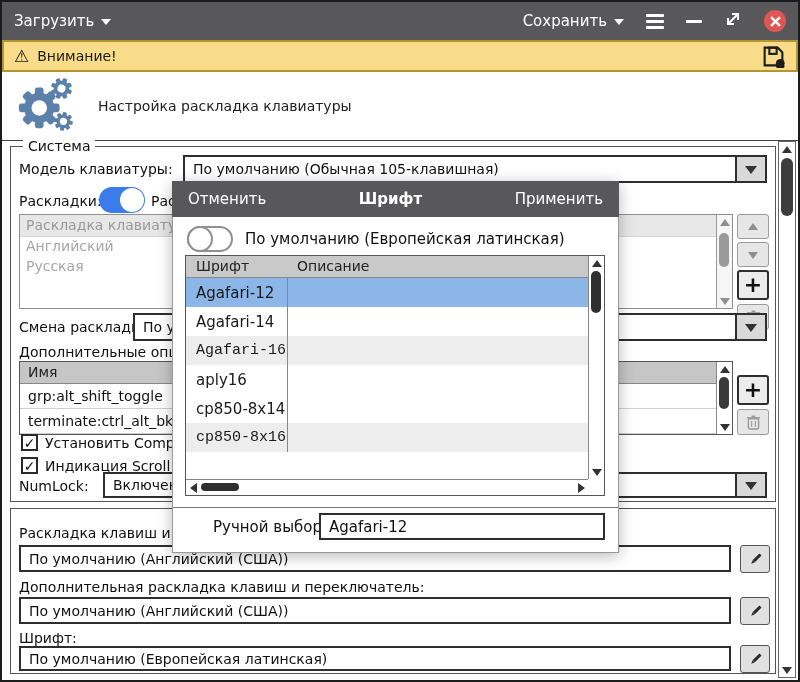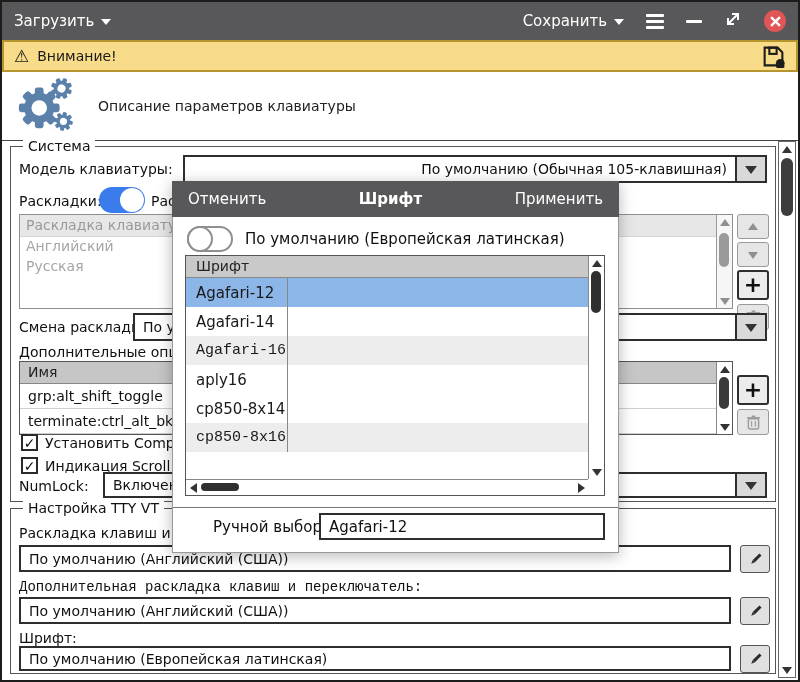--- a/index.html
+++ b/index.html
@@ -228,31 +228,31 @@
             </g>
             <circle r="8" fill="#fff"></circle>
           </g>
         </defs>
         <use href="#gear" transform="translate(26,36)"></use>
         <use href="#gear" transform="translate(49,16) scale(0.52) rotate(22)"></use>
         <use href="#gear" transform="translate(51,50) scale(0.46) rotate(10)"></use>
       </svg>
     </span>
     <div>
-      <div class="app-sub">Описание параметров клавиатуры</div>
+      <div class="app-sub">Настройка раскладка клавиатуры</div>
     </div>
   </div>
 
   <div class="content">
 
     <div class="fieldset fs-system">
       <span class="legend">Система</span>
 
       <span class="flabel" style="left:8px; top:14px;">Модель клавиатуры:</span>
-      <div class="combo" style="left:172px; top:8px; right:8px;text-align:right;">
+      <div class="combo" style="left:172px; top:8px; right:8px;">
         <span class="combo-text">По умолчанию (Обычная 105-клавишная)</span>
         <span class="combo-btn">
             <span class="caret-dark"></span>
           </span>
       </div>
 
       <span class="flabel" style="left:8px; top:46px;">Раскладки:</span>
       <div class="toggle on" style="position:absolute; left:88px; top:40px;">
           <span class="knob"></span>
         </div>
@@ -346,34 +346,33 @@
       <span class="flabel" style="left:8px; top:331px;">NumLock:</span>
       <div class="combo" style="left:92px; top:325px; right:8px; height:26px;">
         <span class="combo-text">Включен</span>
         <span class="combo-btn">
             <span class="caret-dark"></span>
           </span>
       </div>
     </div>
 
     <div class="fieldset fs-tty">
-      <span class="legend">Настройка TTY VT</span>
 
       <span class="flabel" style="left:8px; top:16px;">Раскладка клавиш и пер</span>
       <input class="tty-input" style="top: 36px;" readonly="" value="По умолчанию (Английский (США))">
       <span class="edit-btn" style="top:36px;">
         <svg width="15" height="15" viewBox="0 0 16 16">
           <g transform="rotate(45 8 8)" fill="#2a2a2a">
             <rect x="6.4" y="0.5" width="3.2" height="10"></rect>
             <path d="M6.4 10.5 h3.2 l-1.6 4 z"></path>
           </g>
         </svg>
       </span>
 
-      <span class="flabel" style="left:8px; top:70px;font-family:Liberation Mono, monospace;">Дополнительная раскладка клавиш и переключатель:</span>
+      <span class="flabel" style="left:8px; top:70px;">Дополнительная раскладка клавиш и переключатель:</span>
       <input class="tty-input" style="top: 88px;" readonly="" value="По умолчанию (Английский (США))">
       <span class="edit-btn" style="top:88px;">
         <svg width="15" height="15" viewBox="0 0 16 16">
           <g transform="rotate(45 8 8)" fill="#2a2a2a">
             <rect x="6.4" y="0.5" width="3.2" height="10"></rect>
             <path d="M6.4 10.5 h3.2 l-1.6 4 z"></path>
           </g>
         </svg>
       </span>
 
@@ -411,20 +410,21 @@
           <div class="toggle off">
               <span class="knob"></span>
             </div>
           <span class="md-toggle-label">По умолчанию (Европейская латинская)</span>
         </div>
 
         <div class="font-table">
           <div class="ft-main">
             <div class="ft-header">
               <span class="ft-h-font">Шрифт</span>
+              <span class="ft-h-desc">Описание</span>
             </div>
             <div style="position:relative;">
               <div class="ft-row selected">Agafari-12</div>
               <div class="ft-row">Agafari-14</div>
               <div class="ft-row alt">Agafari-16</div>
               <div class="ft-row">aply16</div>
               <div class="ft-row">cp850-8x14</div>
               <div class="ft-row alt">cp850-8x16</div>
               <span class="ft-coldiv"></span>
             </div>

